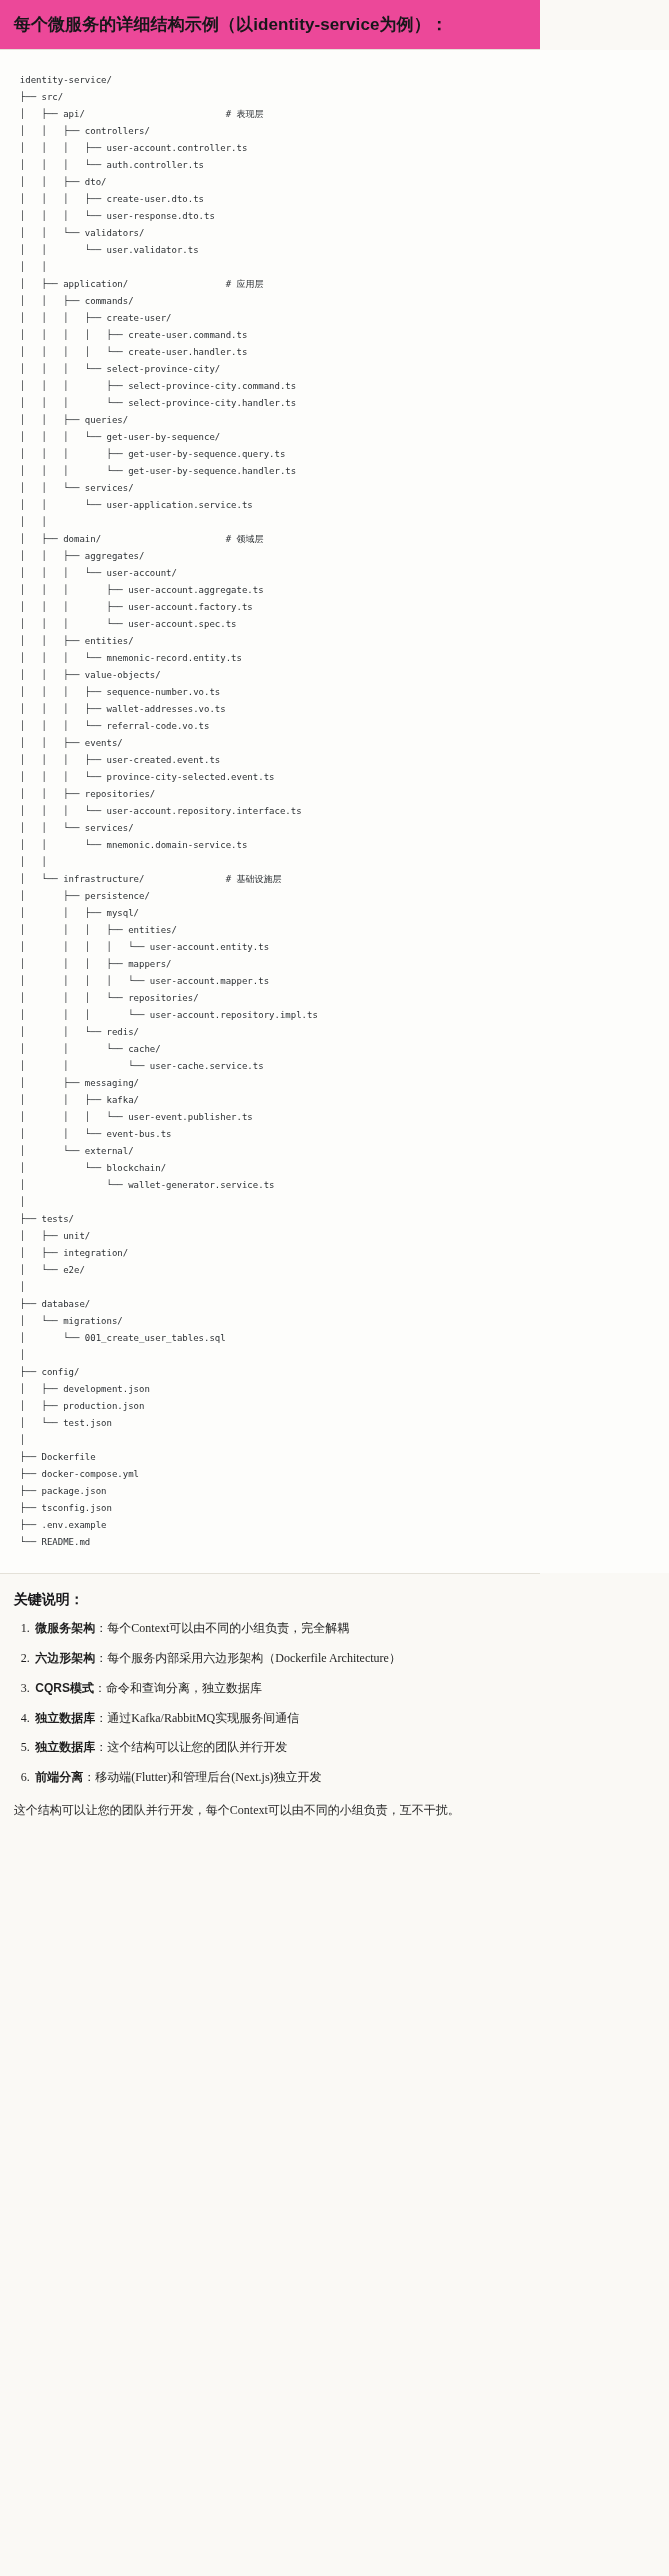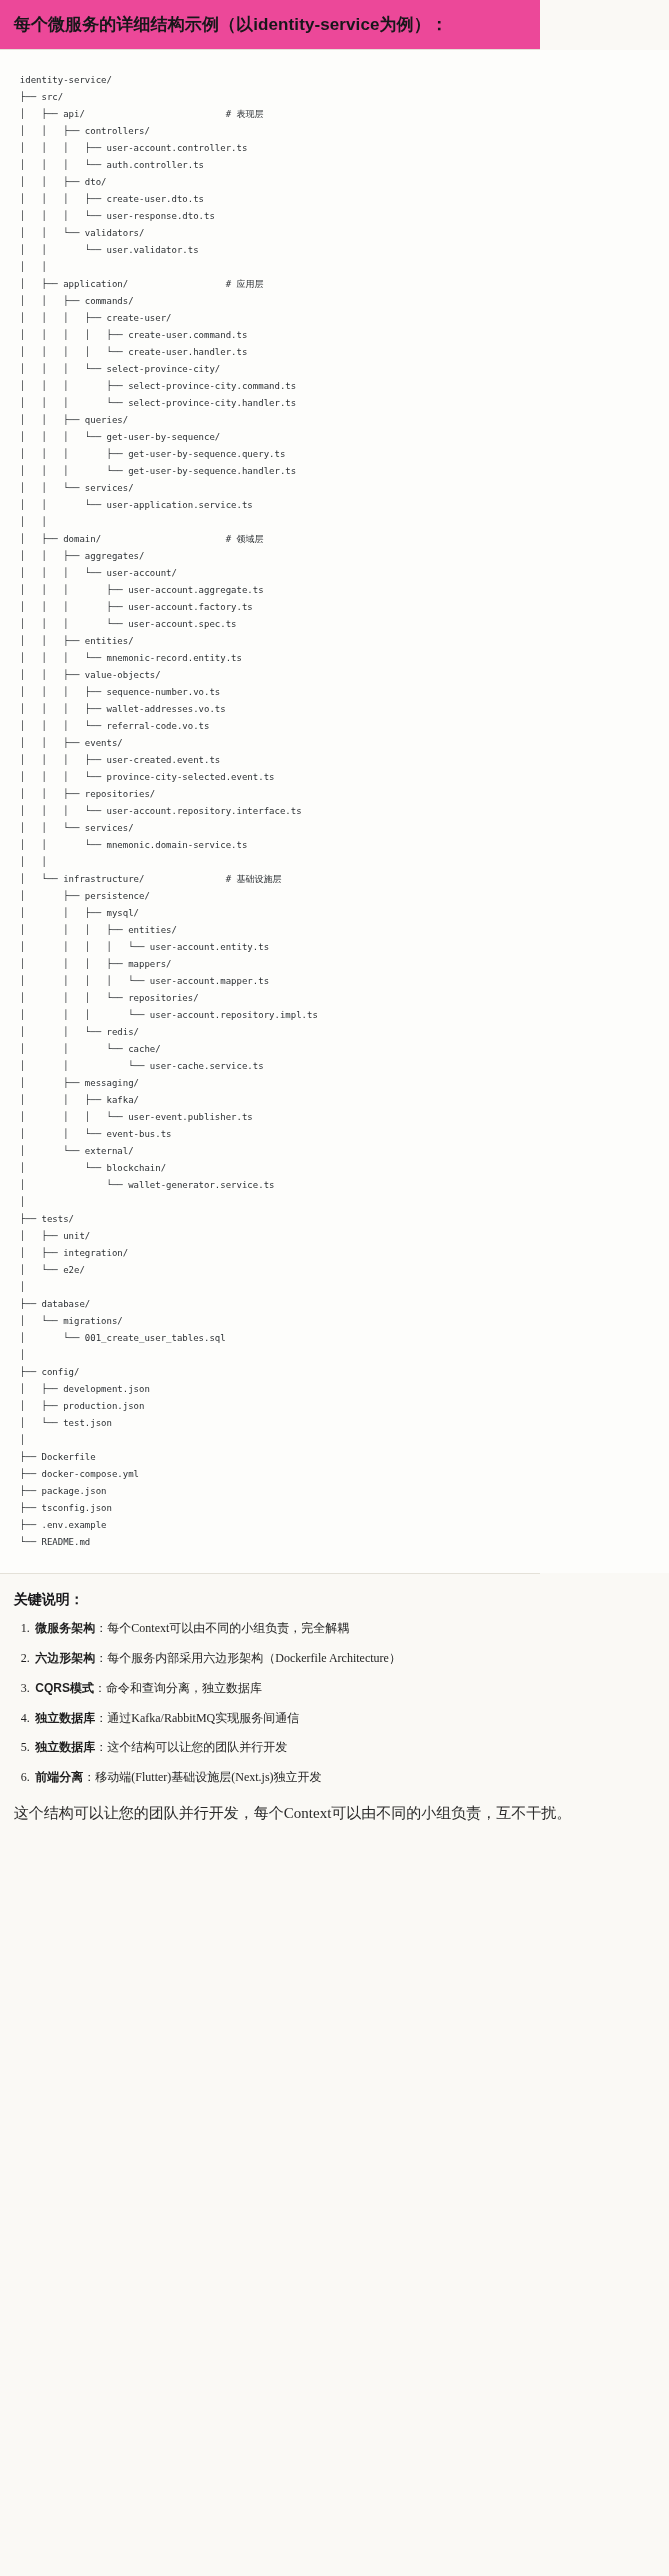--- a/index.html
+++ b/index.html
@@ -79,21 +79,21 @@
   ol.key-list li{
     margin:0 0 11.3px 0;
     padding-left:2.5px;
   }
   ol.key-list li b{
     font-family:"Liberation Sans", sans-serif;
     font-weight:bold;
     margin-top:8px;
   }
   .closing{
-    font-size:15px;
+    font-size:12px;
     line-height:1.6;
     margin:13.8px 0 11.3px 0;
     color:#2a2a2a;
   }
 </style>
 </head>
 <body>
 
 <div class="page">
 
@@ -197,20 +197,20 @@
 
   <div class="keys">
     <div class="keys-title">关键说明：</div>
 
     <ol class="key-list">
       <li><b>微服务架构</b><span>：每个Context可以由不同的小组负责，完全解耦</span></li>
       <li><b>六边形架构</b><span>：每个服务内部采用六边形架构（Dockerfile Architecture）</span></li>
       <li><b>CQRS模式</b><span>：命令和查询分离，独立数据库</span></li>
       <li><b>独立数据库</b><span>：通过Kafka/RabbitMQ实现服务间通信</span></li>
       <li><b>独立数据库</b><span>：这个结构可以让您的团队并行开发</span></li>
-      <li><b>前端分离</b><span>：移动端(Flutter)基础设施层(Next.js)独立开发</span></li>
+      <li><b>前端分离</b><span>：移动端(Flutter)和管理后台(Next.js)独立开发</span></li>
     </ol>
 
     <p class="closing">这个结构可以让您的团队并行开发，每个Context可以由不同的小组负责，互不干扰。</p>
   </div>
 
 </div>
 
 
 </body></html>

